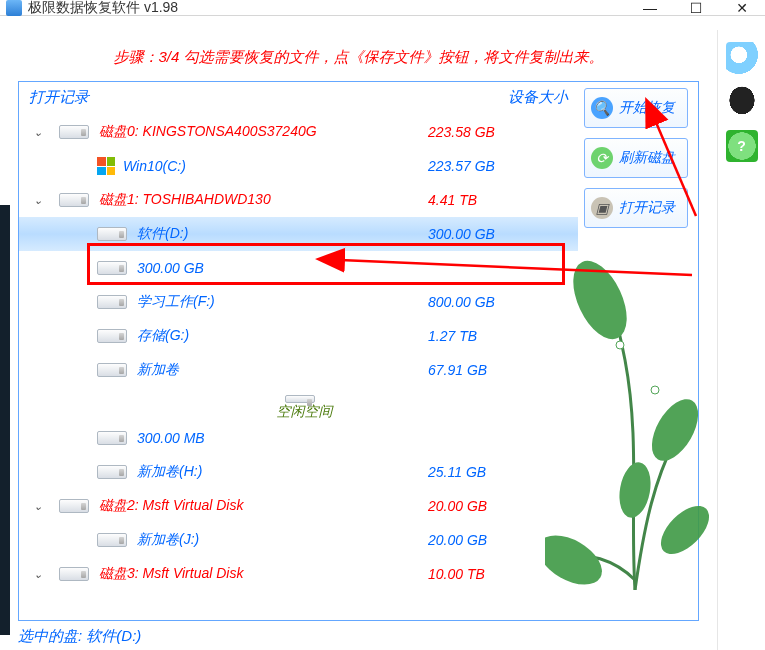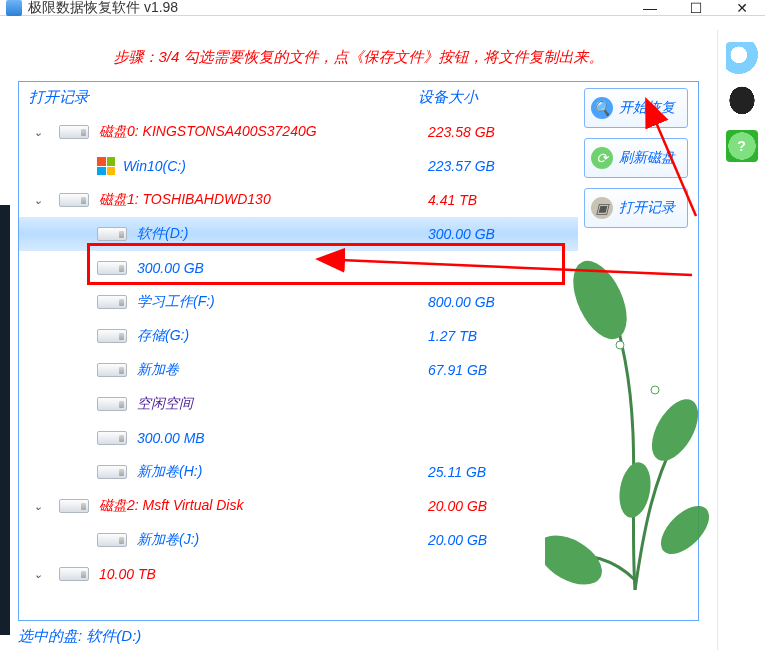--- a/index.html
+++ b/index.html
@@ -80,21 +80,21 @@
     display: flex; flex-direction: column;
   }
   .tree-header {
     display: flex;
     color: #0066ff;
     font-size: 15px;
     padding: 6px 10px 6px 10px;
     border-bottom: 0px;
   }
   .tree-header .col-name { flex: 1; }
-  .tree-header .col-size { width: 150px; }
+  .tree-header .col-size { width: 150px; text-align: right; }
   .tree-body {
     flex: 1;
     overflow: auto;
     padding: 2px 0 6px 0;
   }
   .row {
     display: flex;
     align-items: center;
     height: 34px;
     padding-left: 12px;
@@ -131,21 +131,21 @@
     grid-template-columns: 1fr 1fr;
     grid-template-rows: 1fr 1fr;
     gap:1px;
   }
   .row .win-icon div:nth-child(1){background:#f35325;}
   .row .win-icon div:nth-child(2){background:#81bc06;}
   .row .win-icon div:nth-child(3){background:#05a6f0;}
   .row .win-icon div:nth-child(4){background:#ffba08;}
   .row .label { flex: 1; white-space: nowrap; }
   .row .size { width: 150px; }
-  .row.green { color: #4c1d95; }
+  .row.green { color: #4d7c0f; flex-direction: column; }
   .row.selected {
     background: linear-gradient(#d6ebff,#b9dcff,#d6ebff);
   }
   .row.disk-top { color:#ff0000; }
   .row.sub { }
   
   .action-col {
     width: 120px;
     padding: 6px 10px 0 6px;
     display: flex; flex-direction: column;
@@ -332,20 +332,21 @@
             <span class="expander"></span>
             <span class="indent" style="width: 48px;"></span>
             <span class="disk-icon"></span>
             <span class="label">新加卷(J:)</span>
             <span class="size">20.00 GB</span>
           </div>
           <div class="row disk-top">
             <span class="expander">⌄</span>
             <span class="indent" style="width: 10px;"></span>
             <span class="disk-icon"></span>
+            <span class="label">磁盘3: Msft     Virtual Disk</span>
             <span class="size">10.00 TB</span>
           </div>
         </div>
     </div>
 
     <div class="action-col">
       <div class="action-btn">
         <div class="bicon" style="background:#4aa3ff;">🔍</div>
         <span>开始恢复</span>
       </div>

